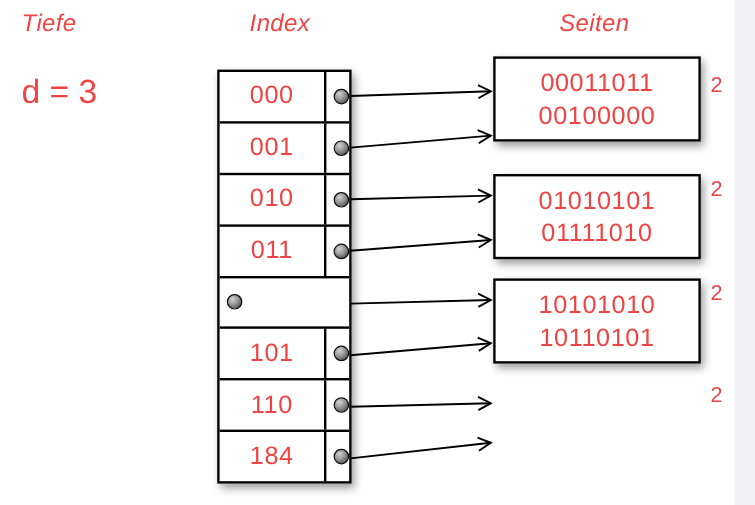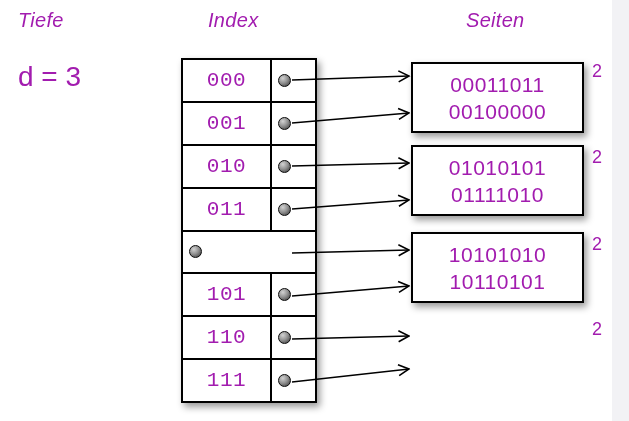--- a/index.html
+++ b/index.html
@@ -1,21 +1,21 @@
 <!DOCTYPE html>
 <html><head>
 <meta charset="utf-8">
 <style>
   html,body{margin:0;padding:0;background:#e8e8e8;}
   .stage{
     position:relative;
     width:629px;height:421px;
     background:#ffffff;
     font-family:"Liberation Sans", sans-serif;
-    color:#a21caf;
+    color:#ef4444;
     overflow:hidden;
   }
   .right-gutter{
     position:absolute;top:0;left:612px;width:17px;height:421px;
     background:#f2f2f5;
   }
   .hdr{
     position:absolute;
     font-size:20px;
     font-style:italic;
@@ -25,26 +25,26 @@
   .hdr-tiefe{left:18px;top:9px;}
   .hdr-index{left:208px;top:9px;}
   .hdr-seiten{left:466px;top:9px;}
   .depth-value{
     position:absolute;left:18px;top:61px;
     font-size:28px;white-space:nowrap;
   }
   
   .dir-table{
     position:absolute;left:181px;top:58px;
-    width:136px;height:345px;
+    width:112px;height:345px;
     border:2px solid #000;
     background:#fff;
     box-sizing:border-box;
     box-shadow:3px 4px 7px rgba(0,0,0,0.40);
-    display:flex;flex-direction:column;font-family:Liberation Mono, monospace;
+    display:flex;flex-direction:column;
   }
   .dir-row{
     flex:1;display:flex;
     border-bottom:2px solid #000;
   }
   .dir-row:last-child{border-bottom:none;}
   .dir-label{
     width:87px;
     border-right:2px solid #000;
     display:flex;align-items:center;justify-content:center;
@@ -61,21 +61,21 @@
   }
   
   .page-box{
     position:absolute;left:411px;width:173px;height:71px;
     border:2px solid #000;background:#fff;
     box-sizing:border-box;
     box-shadow:3px 4px 7px rgba(0,0,0,0.40);
     display:flex;flex-direction:column;align-items:center;justify-content:center;
     font-size:21px;line-height:27px;letter-spacing:0.5px;
   }
-  .page-0{top:62px;text-align:right;}
+  .page-0{top:47px;text-align:right;}
   .page-1{top:145px;}
   .page-2{top:232px;}
   .page-3{top:317px;}
   .local-depth{
     position:absolute;left:592px;width:18px;
     font-size:18px;line-height:18px;
   }
   .ld-0{top:62px;}
   .ld-1{top:148px;}
   .ld-2{top:235px;}
@@ -133,21 +133,21 @@
           <div class="dot"></div>
         </div>
     </div>
     <div class="dir-row">
       <div class="dir-label">110</div>
       <div class="dir-pointer">
           <div class="dot"></div>
         </div>
     </div>
     <div class="dir-row">
-      <div class="dir-label">111</div>
+      <div class="dir-label">184</div>
       <div class="dir-pointer">
           <div class="dot"></div>
         </div>
     </div>
   </div>
 
   <div class="page-box page-0">
     <div>00011011</div>
     <div>00100000</div>
   </div>

